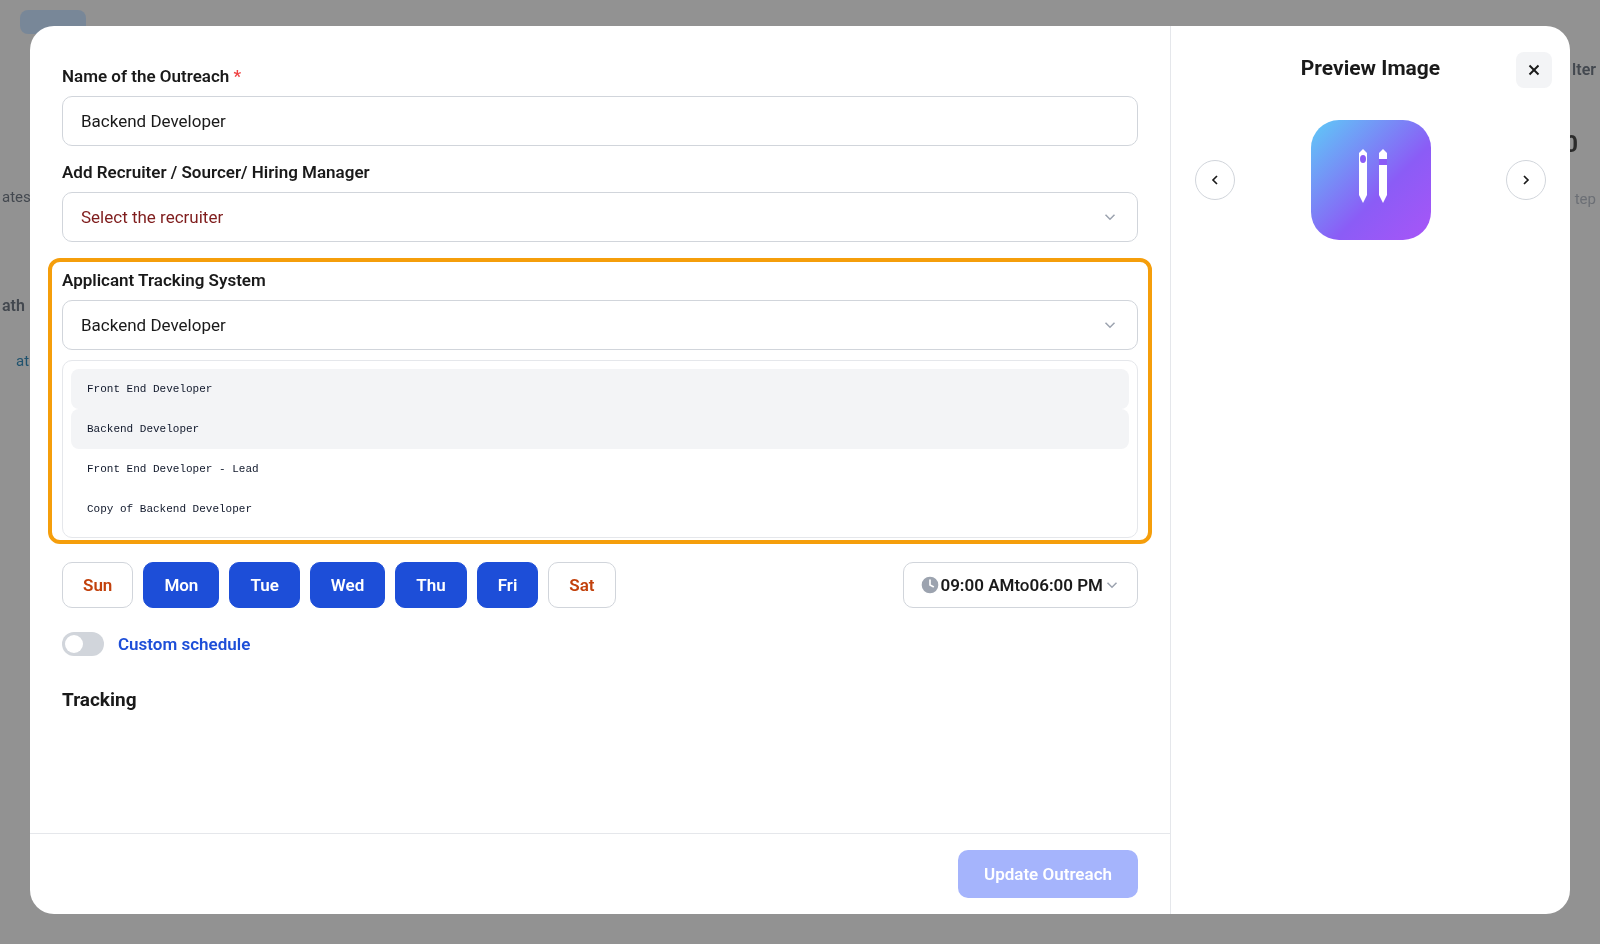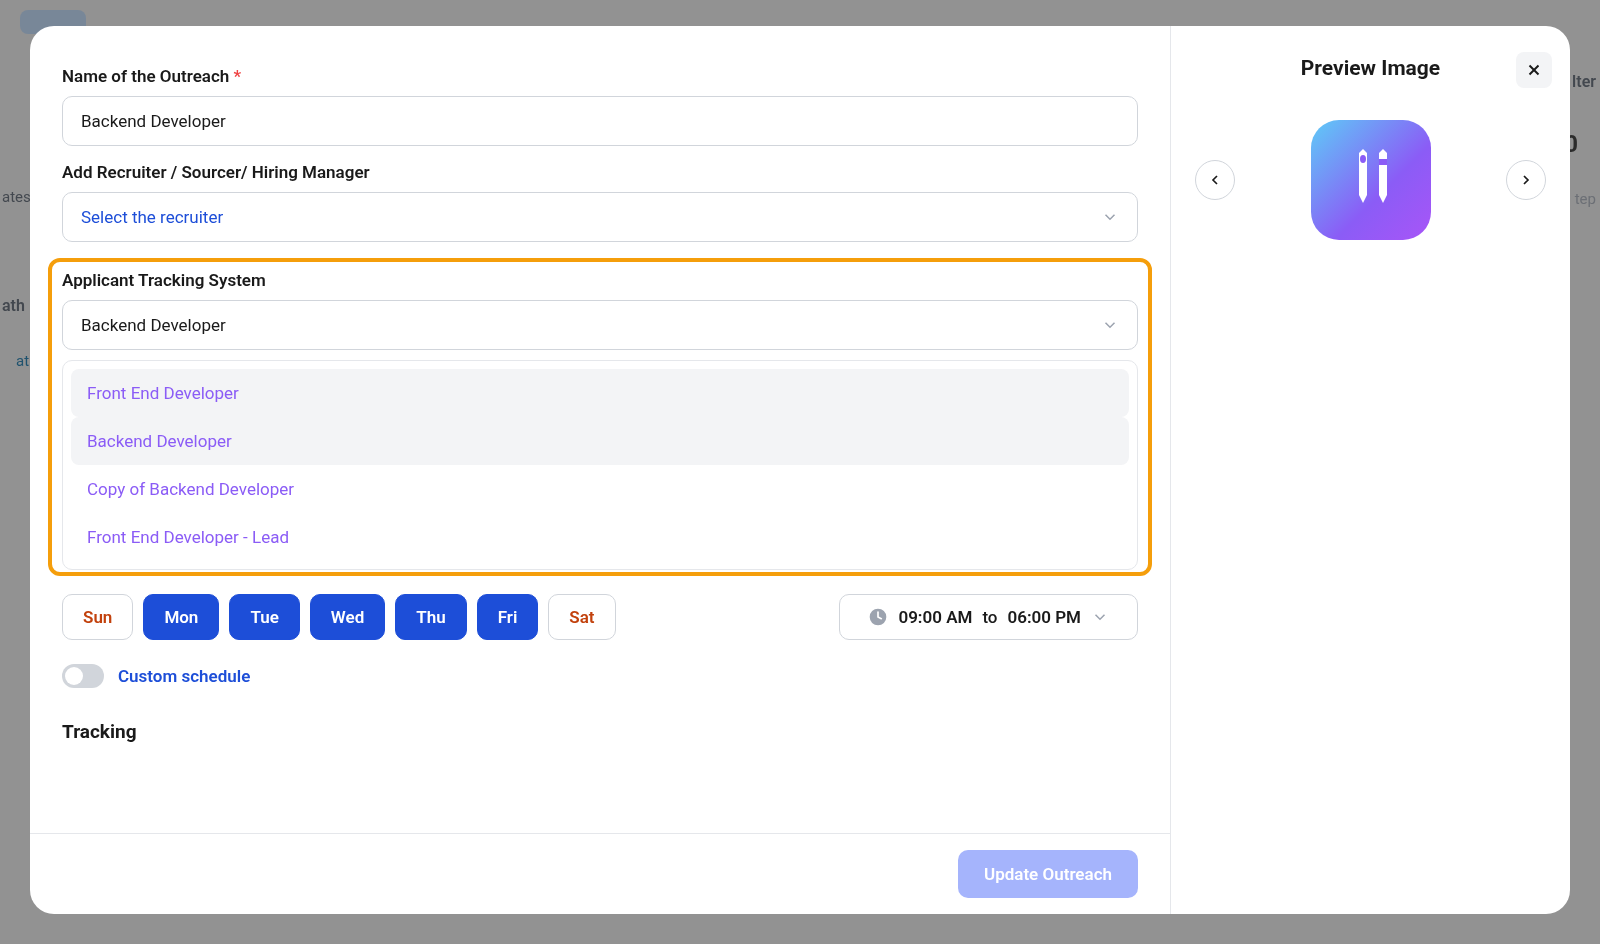--- a/index.html
+++ b/index.html
@@ -91,21 +91,21 @@
       border-radius: 10px;
       font-size: 17px;
       background: #fff;
       display: flex;
       align-items: center;
       justify-content: space-between;
       cursor: pointer;
     }
     
     .select-placeholder {
-      color: #1d4ed8;
+      color: #7f1d1d;
     }
     
     .select-value {
       color: #1a1a1a;
     }
     
     .chevron-down {
       width: 18px;
       height: 18px;
       stroke: #9ca3af;
@@ -122,24 +122,25 @@
     .dropdown-options {
       margin-top: 10px;
       border: 1px solid #e5e7eb;
       border-radius: 10px;
       padding: 8px;
       background: #fff;
     }
     
     .dropdown-option {
       padding: 14px 16px;
-      font-size: 17px;
-      color: #8b5cf6;
+      font-size: 11px;
+      color: #0f172a;
       border-radius: 8px;
       cursor: pointer;
+      font-family: Liberation Mono, monospace;
     }
     
     .dropdown-option.selected {
       background: #f3f4f6;
     }
     
     .day-row {
       display: flex;
       align-items: center;
       gap: 10px;
@@ -160,22 +161,21 @@
     .day-pill.active {
       background: #1d4ed8;
       border-color: #1d4ed8;
       color: #fff;
     }
     
     .time-selector {
       margin-left: auto;
       display: flex;
       align-items: center;
-      gap: 10px;
-      padding: 12px 28px;
+      padding: 12px 16px;
       border: 1px solid #d1d5db;
       border-radius: 10px;
       background: #fff;
       cursor: pointer;
     }
     
     .clock-icon {
       width: 20px;
       height: 20px;
       fill: #9ca3af;
@@ -361,21 +361,21 @@
 </head>
 <body>
 
 <div class="bg-page">
   <div class="bg-row">
     <span class="bg-badge"></span>
   </div>
   <div style="position:absolute; left:2px; top:188px; font-size:15px;">ates</div>
   <div style="position:absolute; left:2px; top:296px; font-size:16px; font-weight:600;">ath</div>
   <div style="position:absolute; left:16px; top:318px; font-size:15px; color:#0369a1;margin-top:34px;">atha</div>
-  <div style="position:absolute; right:4px; top:72px; font-size:16px; font-weight:600;">lter</div>
+  <div style="position:absolute; right:4px; top:60px; font-size:16px; font-weight:600;">lter</div>
   <div style="position:absolute; right:4px; top:190px; font-size:15px; color:#9ca3af;">tep</div>
   <div class="bg-count">0</div>
 </div>
 
 <div class="backdrop"></div>
 
 <div class="modal">
   <div class="modal-left">
     <div class="modal-left-content">
 
@@ -402,22 +402,22 @@
           <label class="form-label">Applicant Tracking System</label>
           <div class="select-input">
             <span class="select-value">Backend Developer</span>
             <svg class="chevron-down" viewBox="0 0 24 24" fill="none" stroke="currentColor" stroke-width="2">
                 <polyline points="6 9 12 15 18 9"></polyline>
               </svg>
           </div>
           <div class="dropdown-options">
             <div class="dropdown-option selected">Front End Developer</div>
             <div class="dropdown-option selected">Backend Developer</div>
+            <div class="dropdown-option">Front End Developer - Lead</div>
             <div class="dropdown-option">Copy of Backend Developer</div>
-            <div class="dropdown-option">Front End Developer - Lead</div>
           </div>
         </div>
       </div>
 
       <div class="day-row">
         <div class="day-pill">Sun</div>
         <div class="day-pill active">Mon</div>
         <div class="day-pill active">Tue</div>
         <div class="day-pill active">Wed</div>
         <div class="day-pill active">Thu</div>

